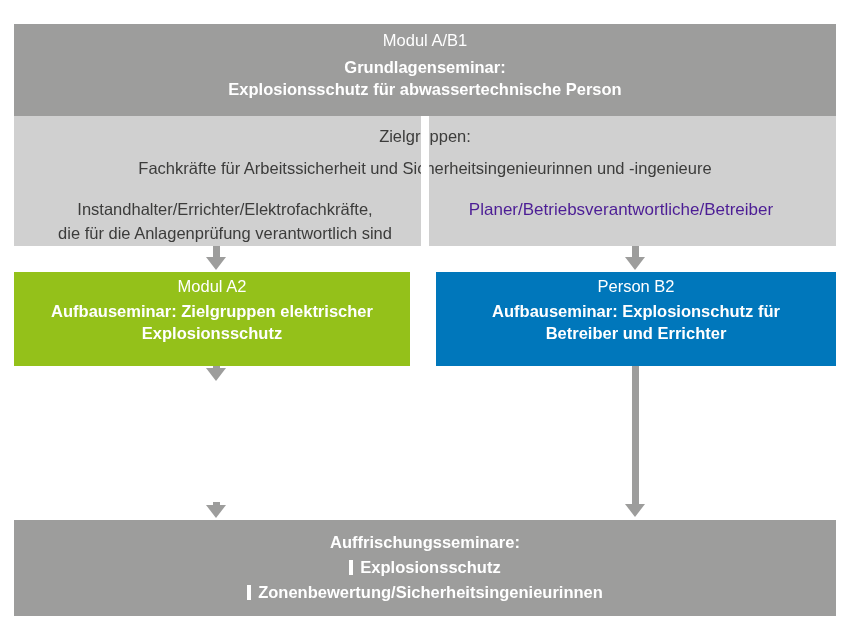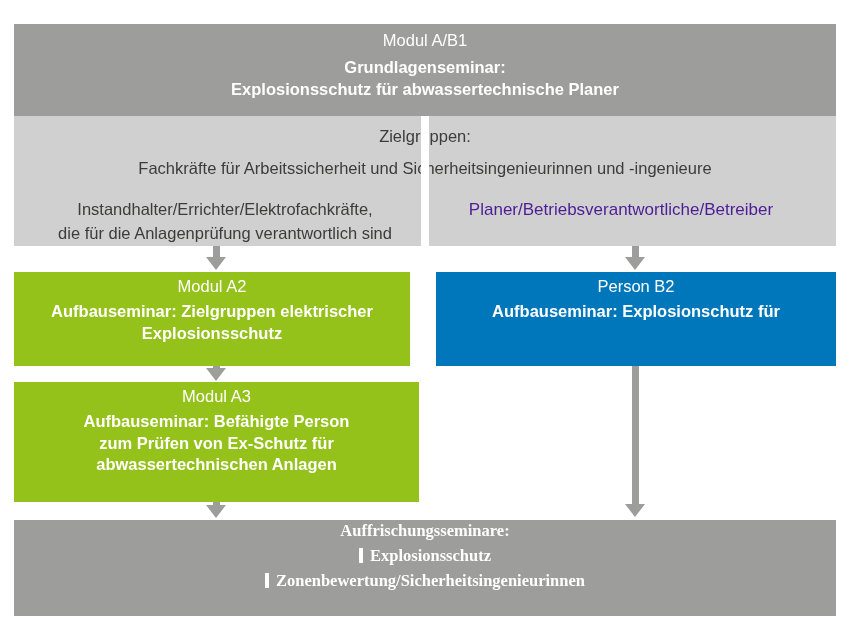--- a/index.html
+++ b/index.html
@@ -146,22 +146,21 @@
 
   
   #box-auffrischung {
     left: 14px;
     top: 520px;
     width: 822px;
     height: 96px;
     background: #9d9d9c;
     font-size: 16.5px;
     font-weight: bold;
-    padding: 0 14px;
-    font-family: Liberation Serif, serif;
+    padding: 12px 14px;
   }
   #box-auffrischung .row {
     display: flex;
     align-items: center;
     justify-content: center;
     gap: 7px;
   }
   #box-auffrischung .row + .row { margin-top: 3px; }
   .bullet-bar {
     display: inline-block;
@@ -185,21 +184,21 @@
   }
 </style>
 </head>
 <body>
 
 <div id="canvas">
 
   <div class="box" id="box-module-ab1">
     <div class="line-title">Modul A/B1</div>
     <div class="line-bold">Grundlagenseminar:</div>
-    <div class="line-bold">Explosionsschutz für abwassertechnische Planer</div>
+    <div class="line-bold">Explosionsschutz für abwassertechnische Person</div>
   </div>
 
   <div class="box" id="box-zielgruppen">
     <div id="zielgruppen-head">Zielgruppen:</div>
     <div id="zielgruppen-sub">Fachkräfte für Arbeitssicherheit und Sicherheitsingenieurinnen und -ingenieure</div>
     <div id="zielgruppen-left">
       <div>Instandhalter/Errichter/Elektrofachkräfte,</div>
       <div>die für die Anlagenprüfung verantwortlich sind</div>
     </div>
     <div id="zielgruppen-right">
@@ -216,30 +215,25 @@
 
   <div class="box" id="box-module-a2">
     <div class="mod-label">Modul A2</div>
     <div class="mod-body">Aufbauseminar: Zielgruppen elektrischer</div>
     <div class="mod-body">Explosionsschutz</div>
   </div>
 
   <div class="arrow-shaft" style="left:213px; top:366px; height:4px;"></div>
   <div class="arrow-head" style="left:206px; top:368px;"></div>
 
-  <div class="box" id="box-module-a3">
-    <div class="mod-label">Modul A3</div>
-    <div class="mod-body">Aufbauseminar: Befähigte Person</div>
-    <div class="mod-body">zum Prüfen von Ex-Schutz für</div>
-    <div class="mod-body">abwassertechnischen Anlagen</div>
-  </div>
 
   <div class="box" id="box-module-b2">
     <div class="mod-label">Person B2</div>
     <div class="mod-body">Aufbauseminar: Explosionschutz für</div>
+    <div class="mod-body">Betreiber und Errichter</div>
   </div>
 
   <div class="arrow-shaft" style="left:213px; top:502px; height:5px;"></div>
   <div class="arrow-head" style="left:206px; top:505px;"></div>
 
   <div class="arrow-shaft" style="left:632px; top:366px; height:140px;"></div>
   <div class="arrow-head" style="left:625px; top:504px;"></div>
 
   <div class="box" id="box-auffrischung">
     <div class="row">

